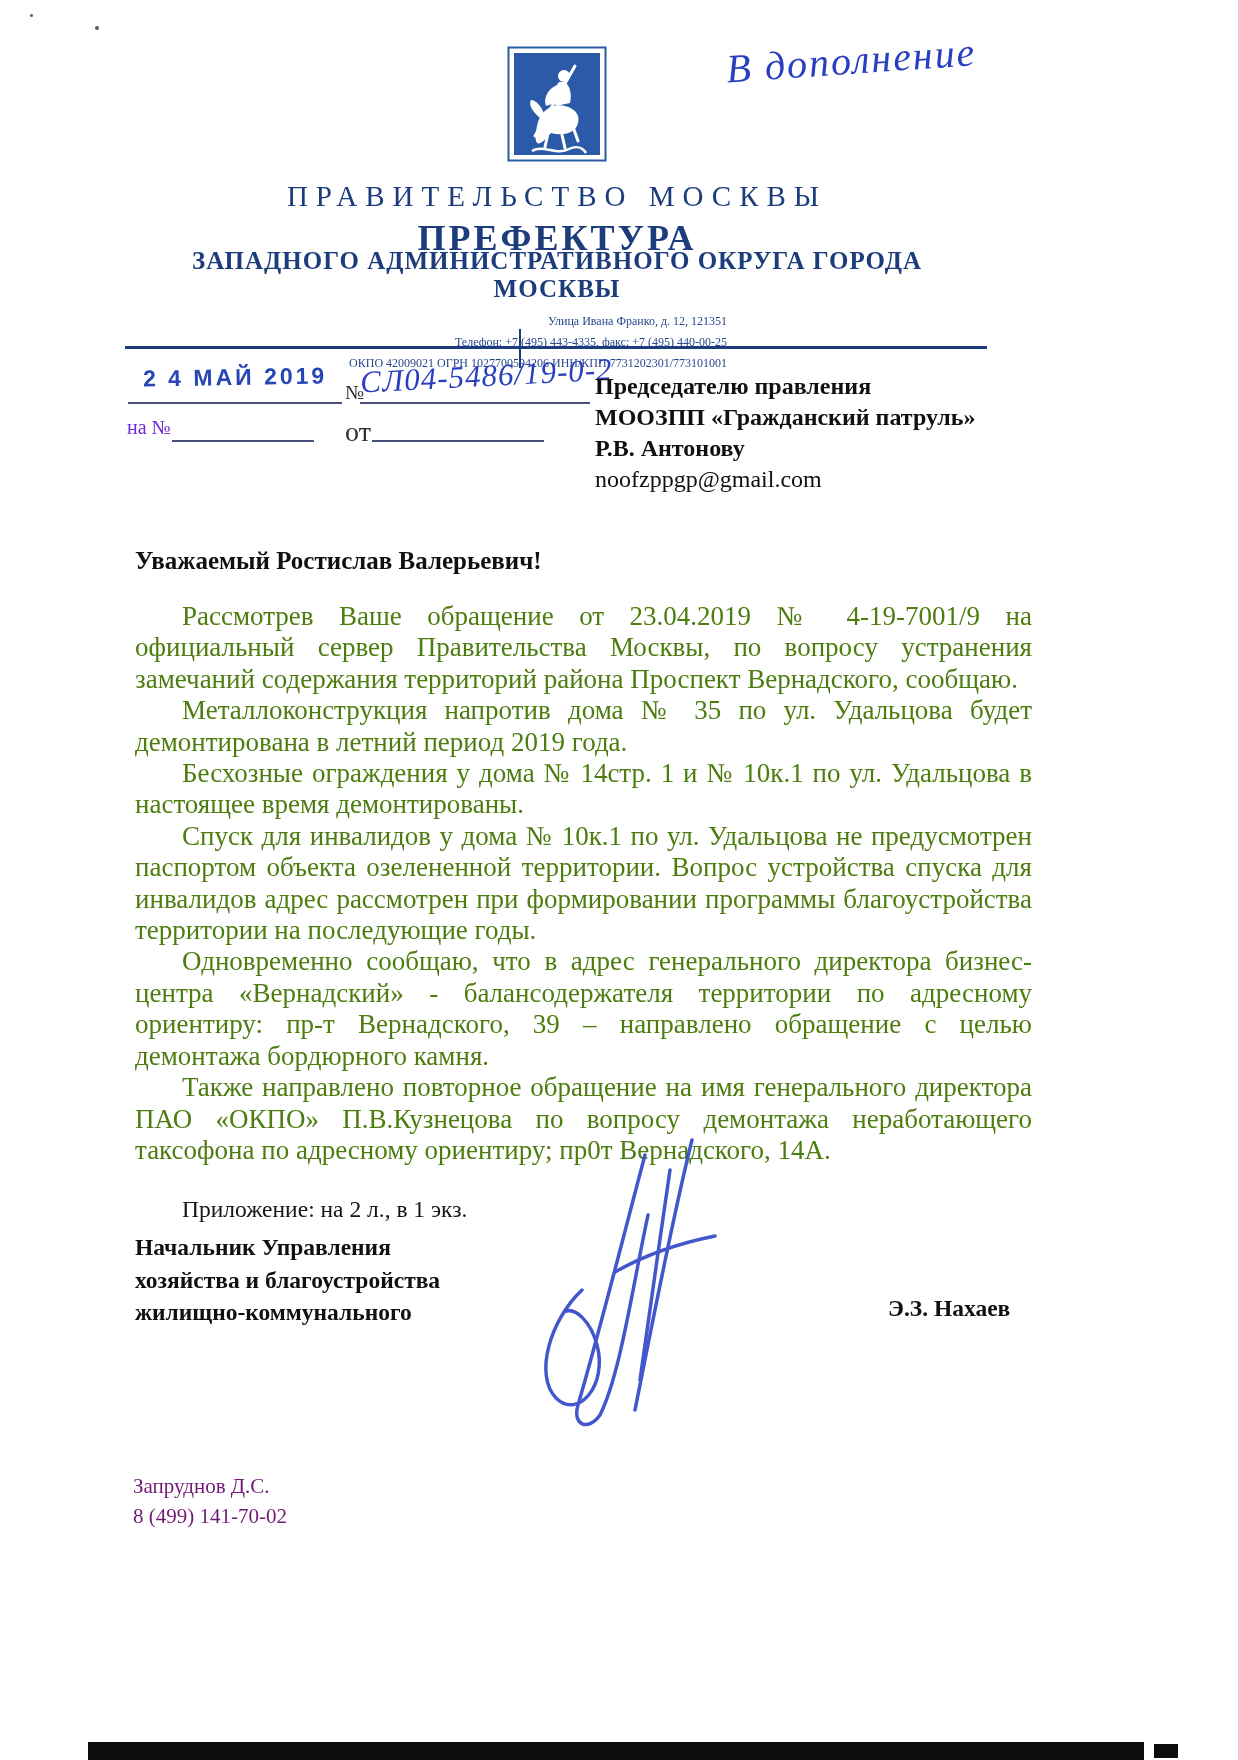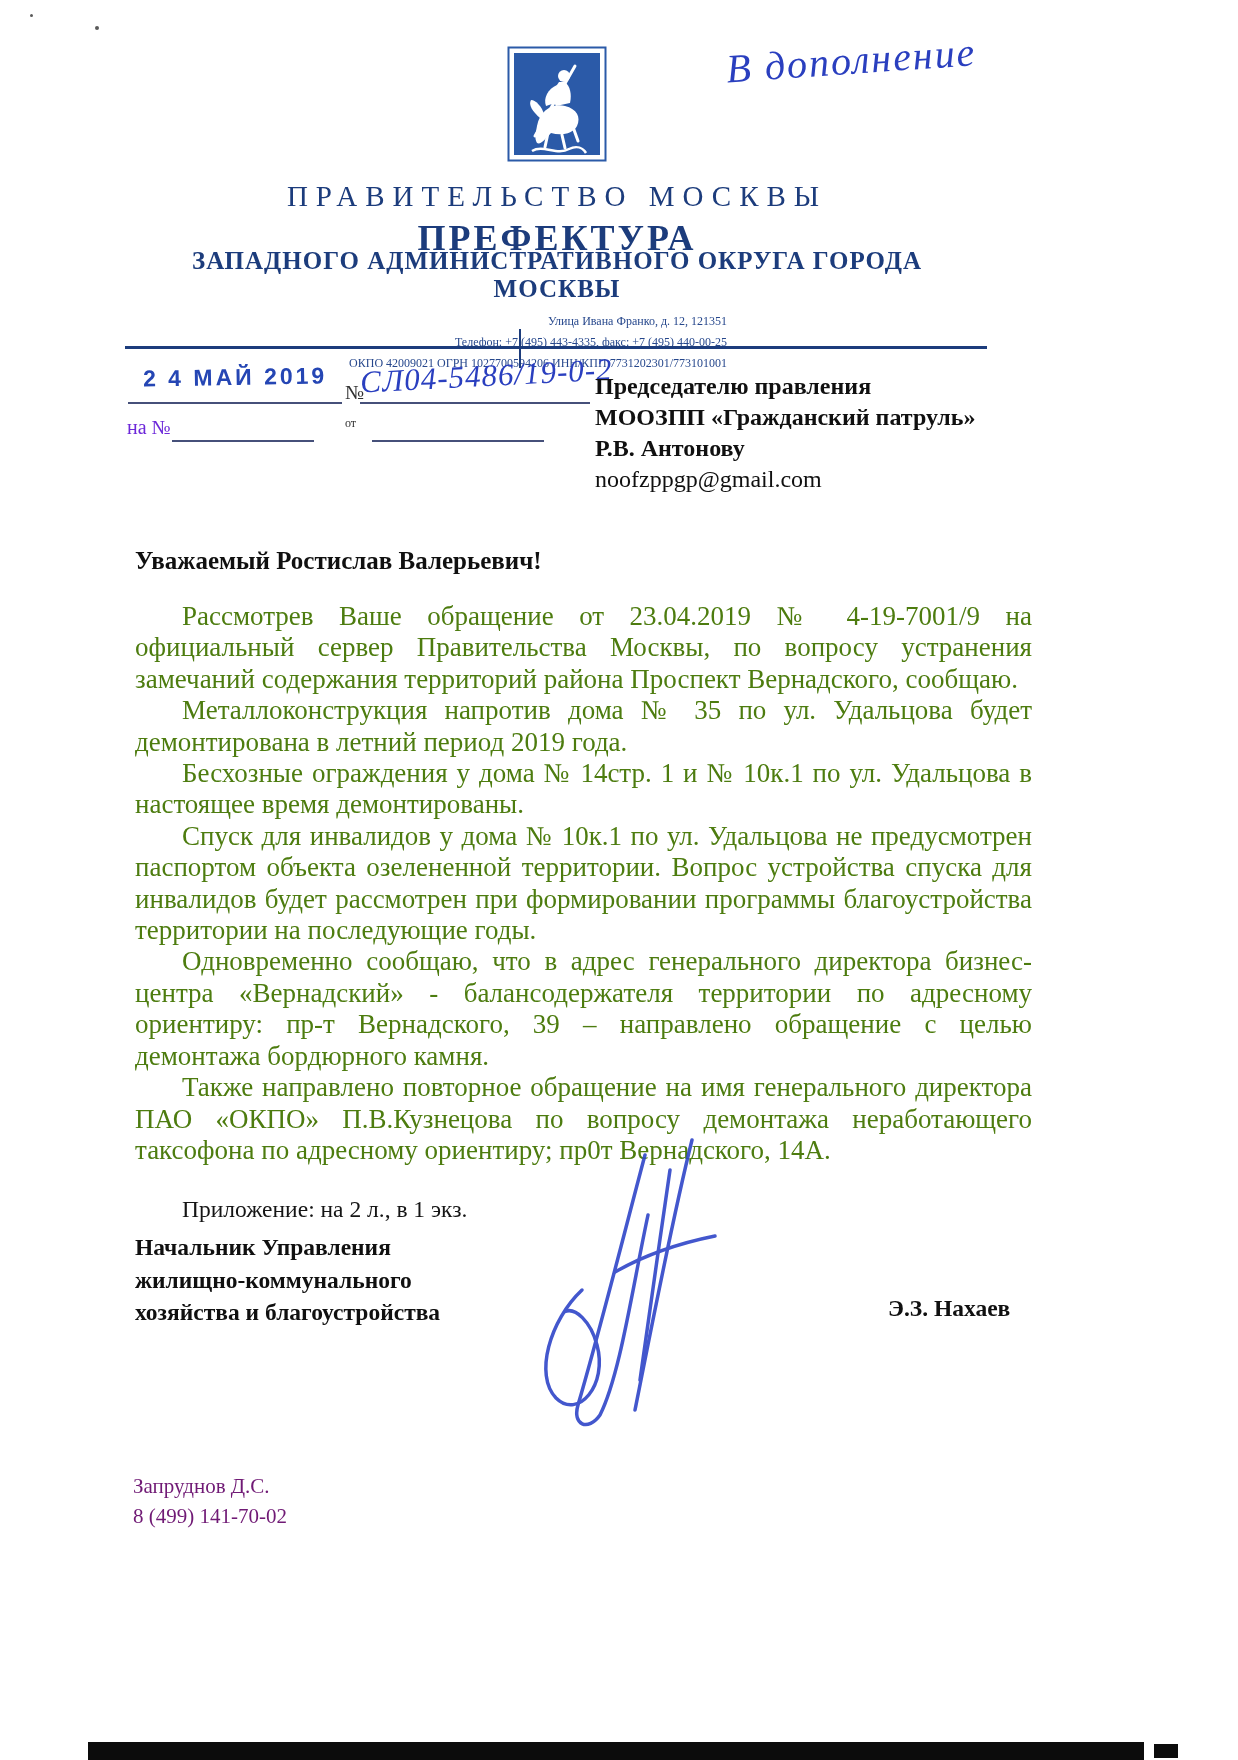--- a/index.html
+++ b/index.html
@@ -53,21 +53,21 @@
   .u2{left:360px;top:402px;width:230px;}
   .u3{left:172px;top:440px;width:142px;}
   .u4{left:372px;top:440px;width:172px;}
   .num-label{position:absolute;left:345px;top:381px;font-size:20px;color:#2f2f2f;}
   .num-hand{
     position:absolute;left:360px;top:358px;
     font-style:italic;font-size:31px;color:#2a3fbf;
     transform:rotate(-3deg);white-space:nowrap;letter-spacing:1px;
   }
   .na-label{position:absolute;left:127px;top:416px;font-size:20px;color:#6d28d9;}
-  .ot-label{position:absolute;left:345px;top:416px;font-size:12px;color:#2f2f2f;}
+  .ot-label{position:absolute;left:345px;top:416px;font-size:28px;color:#2f2f2f;}
 
   
   .recipient{
     position:absolute;left:595px;top:371px;width:440px;
     font-size:24px;line-height:31px;font-weight:bold;color:#101010;
   }
   .recipient .email{font-weight:normal;}
 
   
   .salutation{
@@ -165,31 +165,31 @@
     <div>Р.В. Антонову</div>
     <div class="email">noofzppgp@gmail.com</div>
   </div>
 
   <div class="salutation">Уважаемый Ростислав Валерьевич!</div>
 
   <div class="body-text">
     <p>Рассмотрев Ваше обращение от 23.04.2019 № 4-19-7001/9 на официальный сервер Правительства Москвы, по вопросу устранения замечаний содержания территорий района Проспект Вернадского, сообщаю.</p>
     <p>Металлоконструкция напротив дома № 35 по ул. Удальцова будет демонтирована в летний период 2019 года.</p>
     <p>Бесхозные ограждения у дома № 14стр. 1 и № 10к.1 по ул. Удальцова в настоящее время демонтированы.</p>
-    <p>Спуск для инвалидов у дома № 10к.1 по ул. Удальцова не предусмотрен паспортом объекта озелененной территории. Вопрос устройства спуска для инвалидов будет рассмотрен при формировании программы благоустройства территории на последующие годы.</p>
+    <p>Спуск для инвалидов у дома № 10к.1 по ул. Удальцова не предусмотрен паспортом объекта озелененной территории. Вопрос устройства спуска для инвалидов адрес рассмотрен при формировании программы благоустройства территории на последующие годы.</p>
     <p>Одновременно сообщаю, что в адрес генерального директора бизнес-центра «Вернадский» - балансодержателя территории по адресному ориентиру: пр-т Вернадского, 39 – направлено обращение с целью демонтажа бордюрного камня.</p>
     <p>Также направлено повторное обращение на имя генерального директора ПАО «ОКПО» П.В.Кузнецова по вопросу демонтажа неработающего таксофона по адресному ориентиру; пр0т Вернадского, 14А.</p>
   </div>
 
   <div class="attachment">Приложение: на 2 л., в 1 экз.</div>
 
   <div class="signer-title">
     <div>Начальник Управления</div>
+    <div>хозяйства и благоустройства</div>
     <div>жилищно-коммунального</div>
-    <div>хозяйства и благоустройства</div>
   </div>
   <div class="signer-name">Э.З. Нахаев</div>
 
   <div class="sig-scribble">
     <svg width="230" height="305" viewBox="0 0 230 305" xmlns="http://www.w3.org/2000/svg">
       <g fill="none" stroke="#2f45c8" stroke-width="3.5" stroke-linecap="round" opacity="0.9">
         <path d="M125,25 C105,100 80,200 58,275 C52,295 68,302 80,285 C100,245 112,160 128,85"></path>
         <path d="M172,10 C152,90 132,195 115,280"></path>
         <path d="M62,160 C30,190 14,245 36,268 C58,290 88,255 77,215 C71,192 55,176 44,182"></path>
         <path d="M95,142 C130,122 165,112 195,106"></path>

